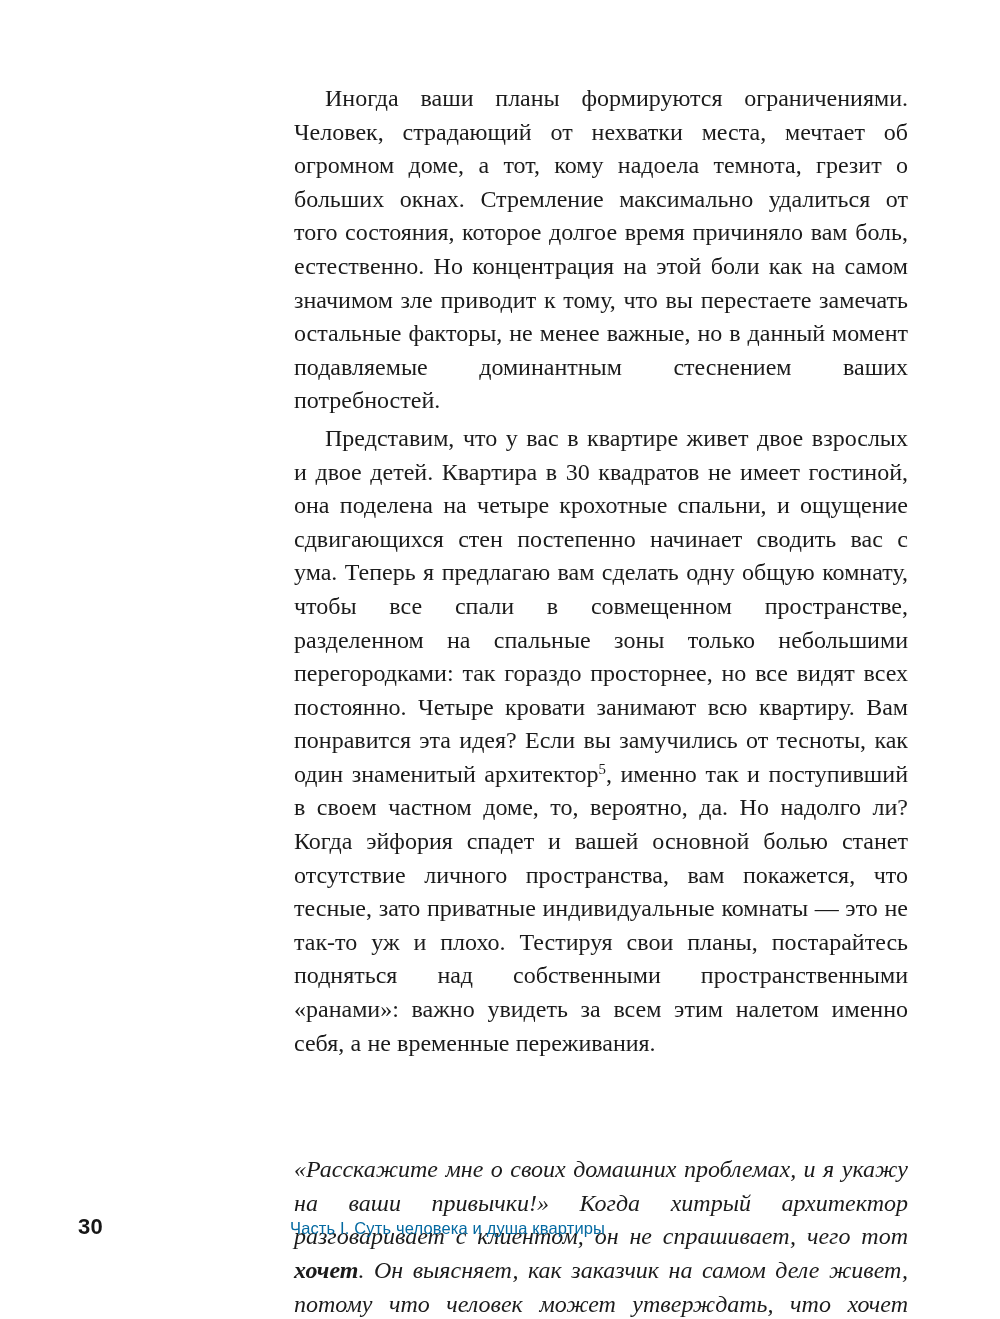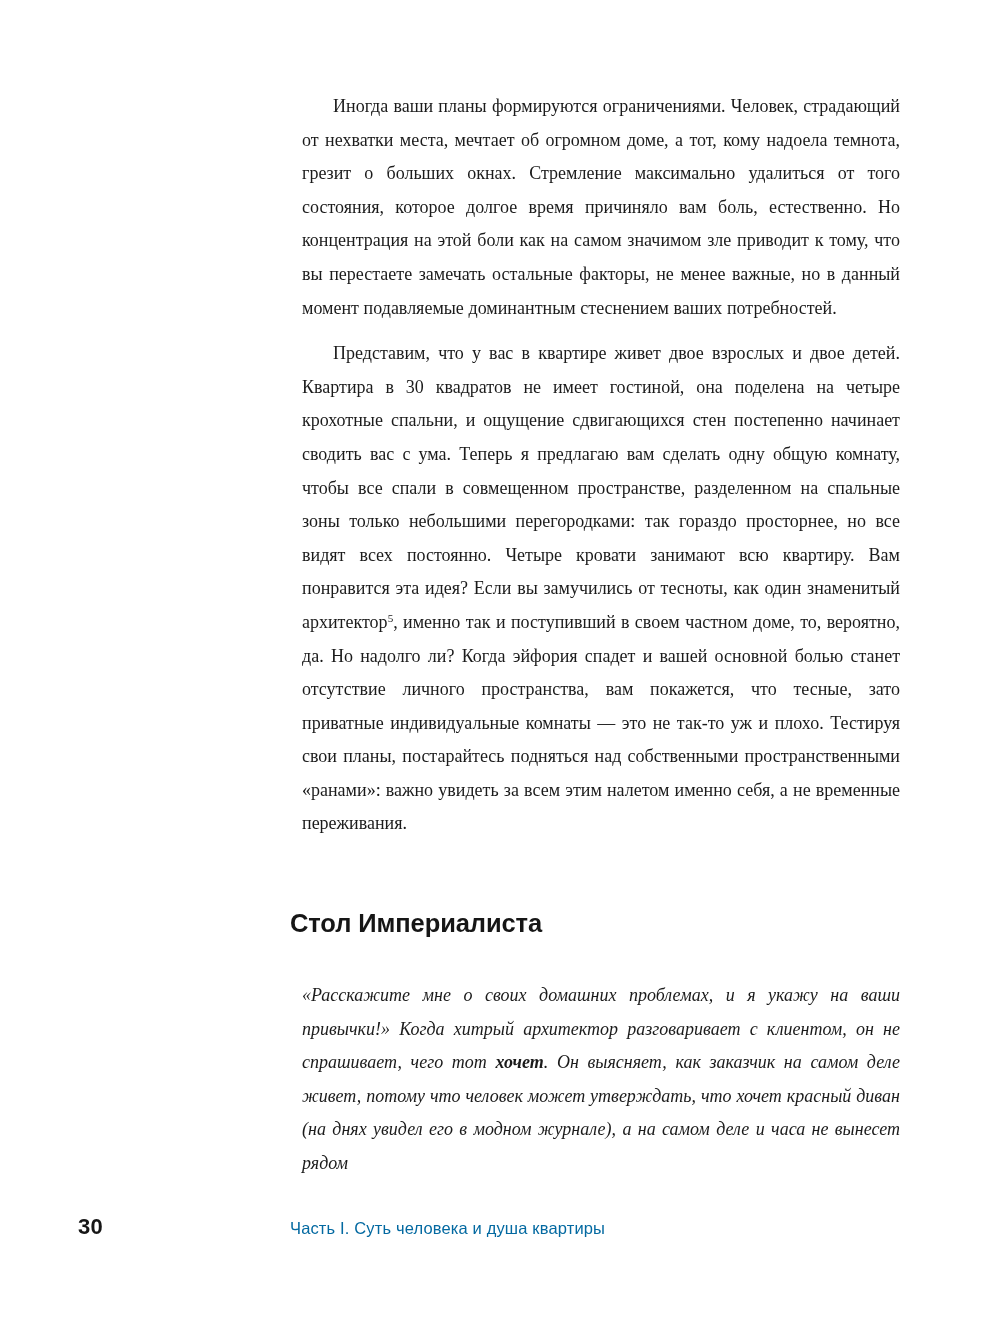--- a/index.html
+++ b/index.html
@@ -20,23 +20,23 @@
 
   
   .text-column {
     position: absolute;
     left: 290px;
     top: 78px;
     width: 622px;
   }
 
   .body-par {
-    margin: 12px;
+    margin: 4px;
     font-family: "Liberation Serif", "DejaVu Serif", serif;
-    font-size: 18px;
+    font-size: 24px;
     line-height: 33.6px;
     color: #1b1b1b;
     text-align: justify;
     text-indent: 31px;
     hyphens: manual;
     -webkit-hyphens: manual;
     word-spacing: 0.01em;
   }
 
   .body-par.no-indent {
@@ -113,21 +113,20 @@
 <div class="page">
 
   <div class="text-column">
 
     <p class="body-par">Иногда ваши планы формируются ограничениями. Человек, страдающий от нехватки места, мечтает об огромном доме, а тот, кому надоела темнота, грезит о больших окнах. Стремление максимально удалиться от того состояния, которое долгое время причиняло вам боль, естественно. Но концентрация на этой боли как на самом значимом зле приводит к тому, что вы перестаете замечать остальные факторы, не менее важные, но в данный момент подавляемые доминантным стеснением ваших потребностей.</p>
 
     <p class="body-par"><span>Представим, что у вас в квартире живет двое взрослых и двое детей. Квартира в 30 квадратов не имеет гостиной, она поделена на четыре крохотные спальни, и ощущение сдвигающихся стен постепенно начинает сводить вас с ума. Теперь я предлагаю вам сделать одну общую комнату, чтобы все спали в совмещенном пространстве, разделенном на спальные зоны только небольшими перегородками: так гораздо просторнее, но все видят всех постоянно. Четыре кровати занимают всю квартиру. Вам понравится эта идея? Если вы замучились от тесноты, как один знаменитый архитектор</span><sup class="fn">5</sup><span>, именно так и поступивший в своем частном доме, то, вероятно, да. Но надолго ли? Когда эйфория спадет и вашей основной болью станет отсутствие личного пространства, вам покажется, что тесные, зато приватные индивидуальные комнаты — это не так-то уж и плохо. Тестируя свои планы, постарайтесь подняться над собственными пространственными «ранами»: важно увидеть за всем этим налетом именно себя, а не временные переживания.</span></p>
 
     <div class="gap-before-heading"></div>
 
-    <h2 class="section-heading">Стол Империалиста</h2>
 
     <div class="gap-after-heading"></div>
 
     <p class="body-par no-indent"><span>«Расскажите мне о своих домашних проблемах, и я укажу на ваши привычки!» Когда хитрый архитектор разговаривает с клиентом, он не спрашивает, чего тот </span><b>хочет</b><span>. Он выясняет, как заказчик на самом деле живет, потому что человек может утверждать, что хочет красный диван (на днях увидел его в модном журнале), а на самом деле и часа не вынесет рядом</span></p>
 
   </div>
 
   <div class="footer">
     <span class="page-number">30</span>
     <span class="running-head">Часть I. Суть человека и душа квартиры</span>

